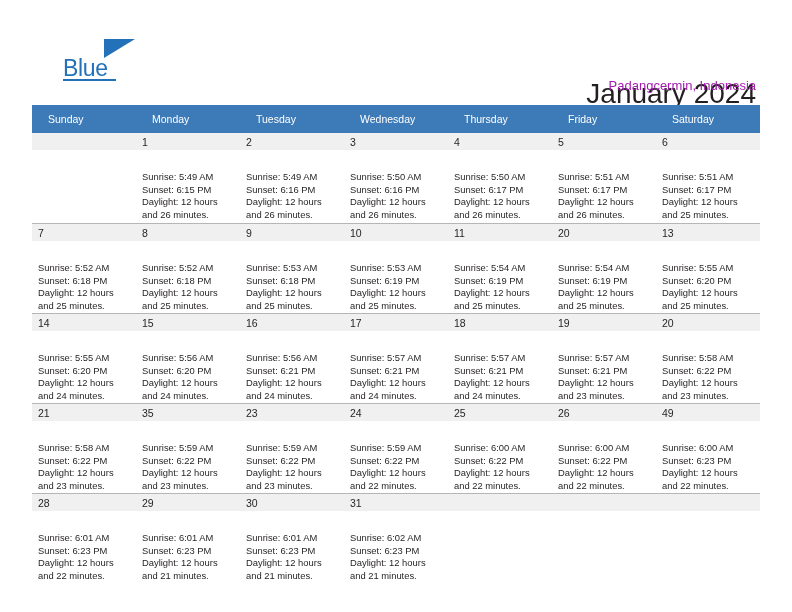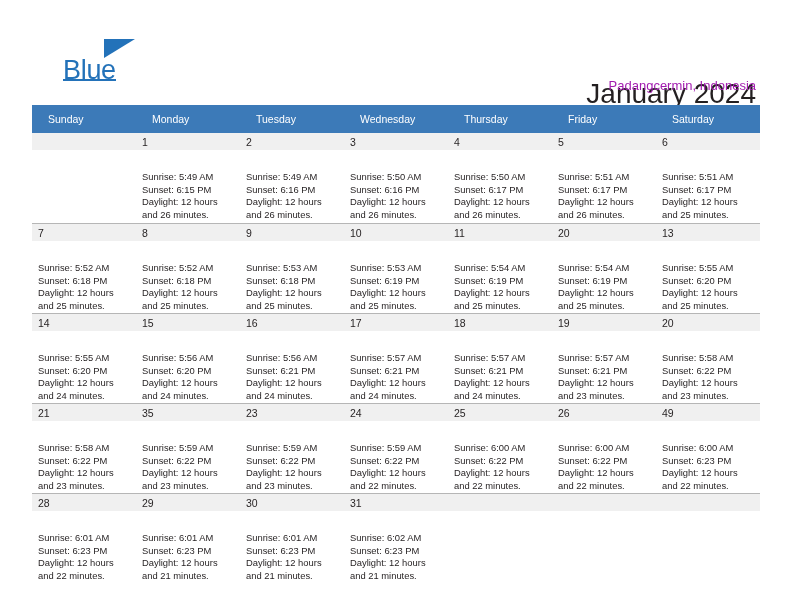--- a/index.html
+++ b/index.html
@@ -40,21 +40,21 @@
     top: 0;
     font-size: 23px;
     letter-spacing: -0.3px;
     color: #231f20;
     font-family: "Liberation Sans", sans-serif;
   }
   .logo-blue {
     position: absolute;
     left: 27px;
     top: 21px;
-    font-size: 27px;
+    font-size: 23px;
     letter-spacing: -0.3px;
     color: #2372b9;
     font-family: "Liberation Sans", sans-serif;
   }
   .logo-tri {
     position: absolute;
     left: 68px;
     top: 5px;
     width: 0;
     height: 0;

